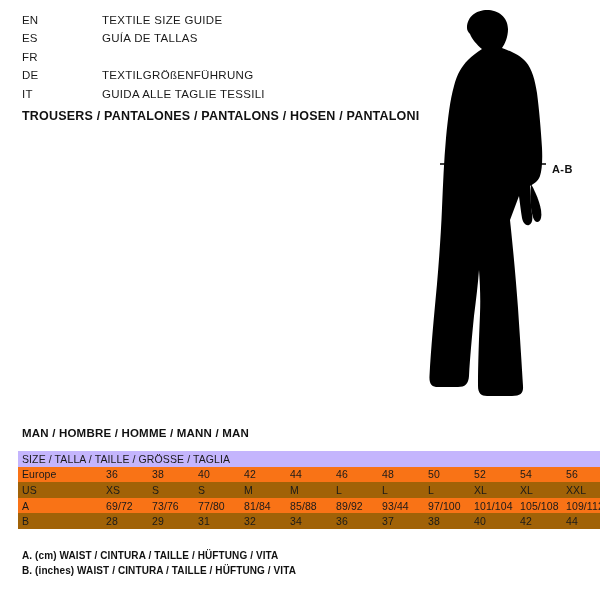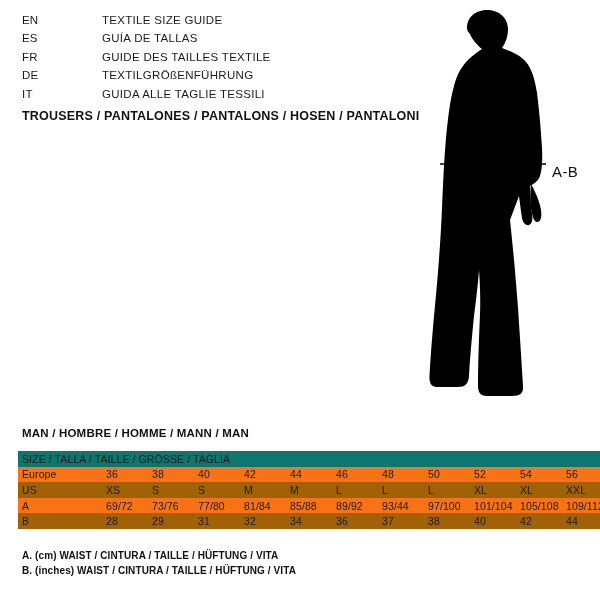--- a/index.html
+++ b/index.html
@@ -65,22 +65,22 @@
     width: 200px;
     height: 400px;
   }
   .figure-wrap svg {
     display: block;
   }
   .ab-label {
     position: absolute;
     left: 160px;
     top: 155px;
-    font-size: 15px;
-    font-weight: normal;
+    font-size: 11px;
+    font-weight: bold;
     letter-spacing: 0.4px;
     color: #111;
   }
 
   
   .gender-line {
     position: absolute;
     left: 22px;
     top: 427px;
     font-size: 11.5px;
@@ -103,21 +103,21 @@
     table-layout: fixed;
   }
   table.size-table td {
     padding: 0 0 0 4px;
     height: 15.6px;
     vertical-align: middle;
     white-space: nowrap;
     letter-spacing: 0.1px;
   }
   .row-head td {
-    background: #0f766e;
+    background: #c4b5fd;
     font-size: 10.5px;
   }
   .row-alt td {
     background: #a16207;
   }
   .row-plain td {
     background: #f97316;
   }
   col.c-label { width: 84px; }
   col.c-val { width: 46px; }
@@ -145,21 +145,20 @@
     <div class="lang-row">
       <span class="lang-code">EN</span>
       <span class="lang-name">TEXTILE SIZE GUIDE</span>
     </div>
     <div class="lang-row">
       <span class="lang-code">ES</span>
       <span class="lang-name">GUÍA DE TALLAS</span>
     </div>
     <div class="lang-row">
       <span class="lang-code">FR</span>
-      <span class="lang-name">GUIDE DES TAILLES TEXTILE</span>
     </div>
     <div class="lang-row">
       <span class="lang-code">DE</span>
       <span class="lang-name">TEXTILGRÖßENFÜHRUNG</span>
     </div>
     <div class="lang-row">
       <span class="lang-code">IT</span>
       <span class="lang-name">GUIDA ALLE TAGLIE TESSILI</span>
     </div>
   </div>

